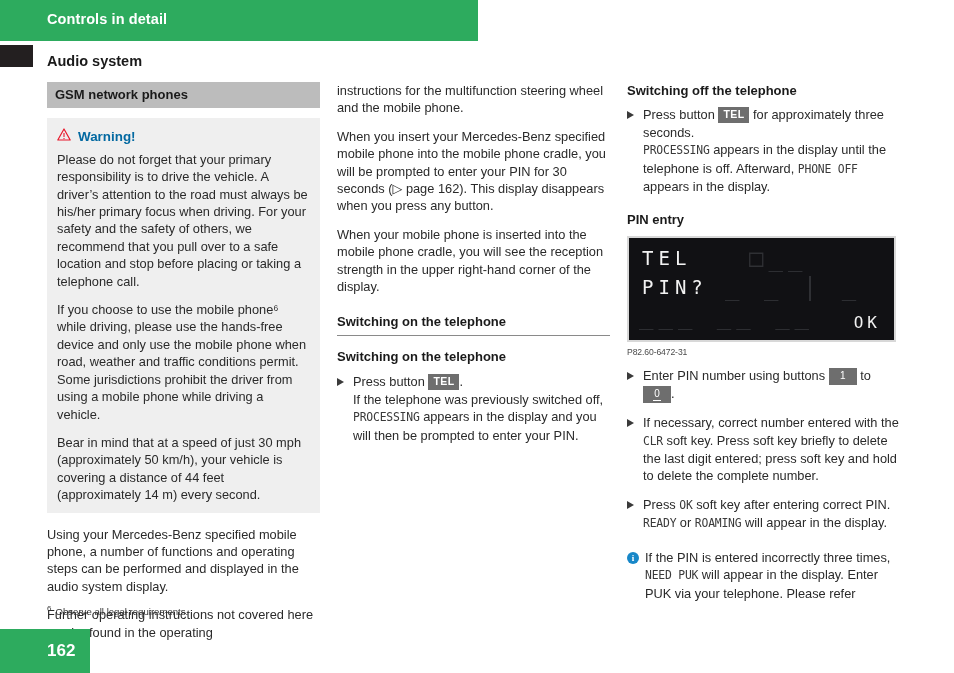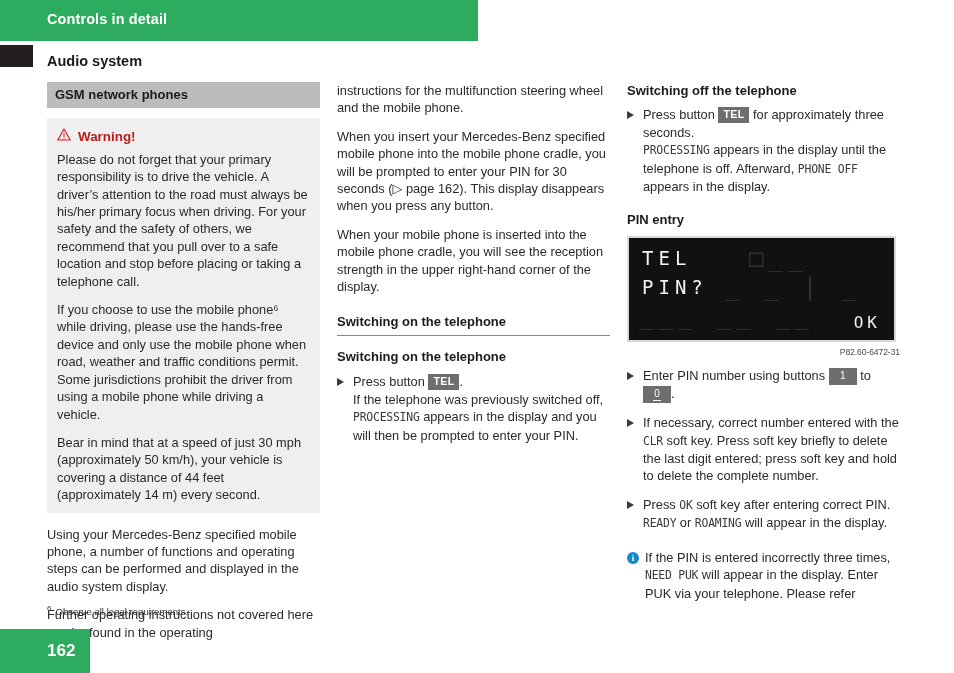--- a/index.html
+++ b/index.html
@@ -76,21 +76,21 @@
     margin-bottom: 10px;
   }
 
   
   .warning-box {
     background: #efefef;
     padding: 10px 10px 9px 10px;
     margin-bottom: 13px;
   }
   .warning-head {
-    color: #b91c1c;
+    color: #0369a1;
     font-weight: bold;
     font-size: 13.4px;
     margin: 0 0 5px 0;
     display: flex;
     align-items: center;
     gap: 7px;
   }
   .warn-tri { display: block; }
   .warning-box p { margin-bottom: 11px; }
   .warning-box p:last-child { margin-bottom: 0; }
@@ -240,21 +240,20 @@
     position: absolute;
     font-family: "DejaVu Sans Mono", monospace;
     color: #2f3034;
     font-size: 24px;
     letter-spacing: 5px;
   }
   .ghost-a { left: 120px; top: 12px; }
   .ghost-b { left: 96px;  top: 41px; font-style: italic; }
   .ghost-c { left: 10px;  top: 70px; }
   .fig-code {
-    text-align: right;
     font-size: 8.6px;
     color: #4a4a4a;
     margin-top: 2px;
     font-family: "Liberation Sans", sans-serif;
     letter-spacing: -0.1px;
   }
 
   
   .footnote {
     position: absolute;

